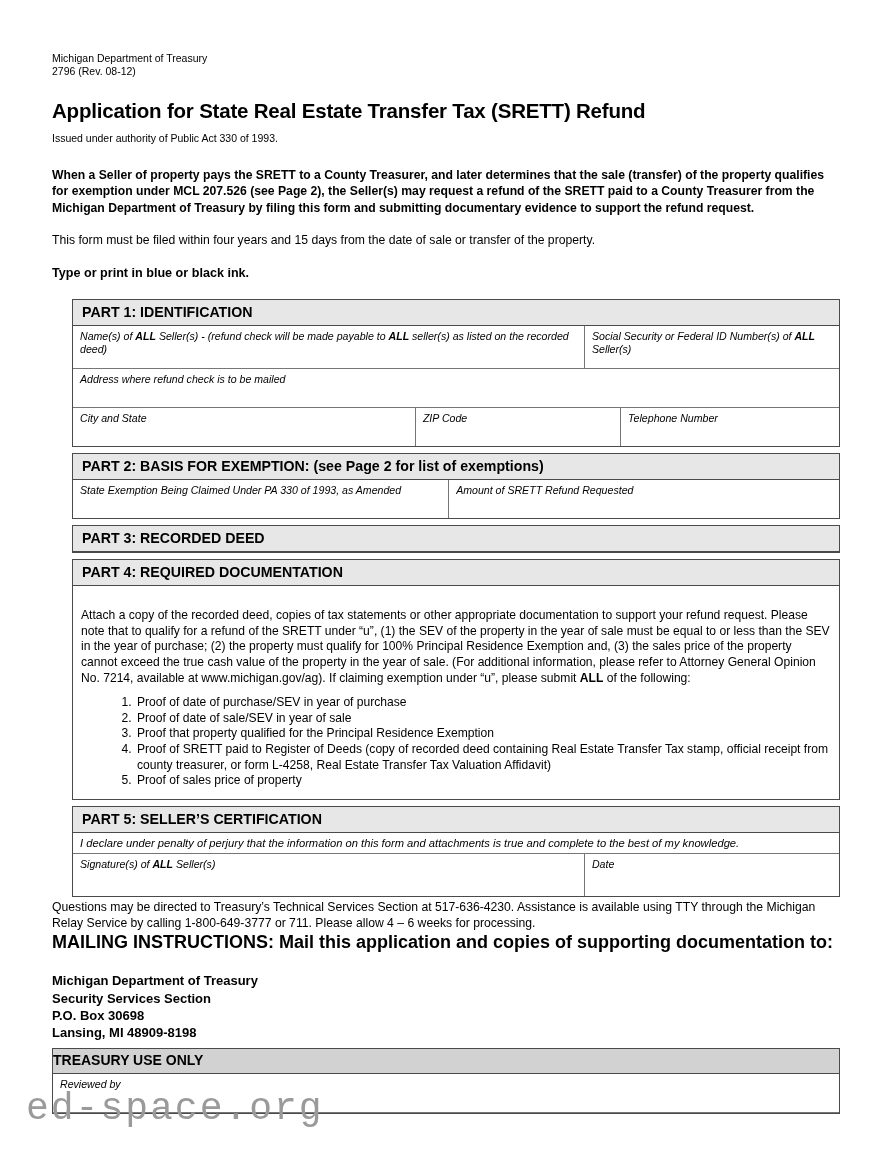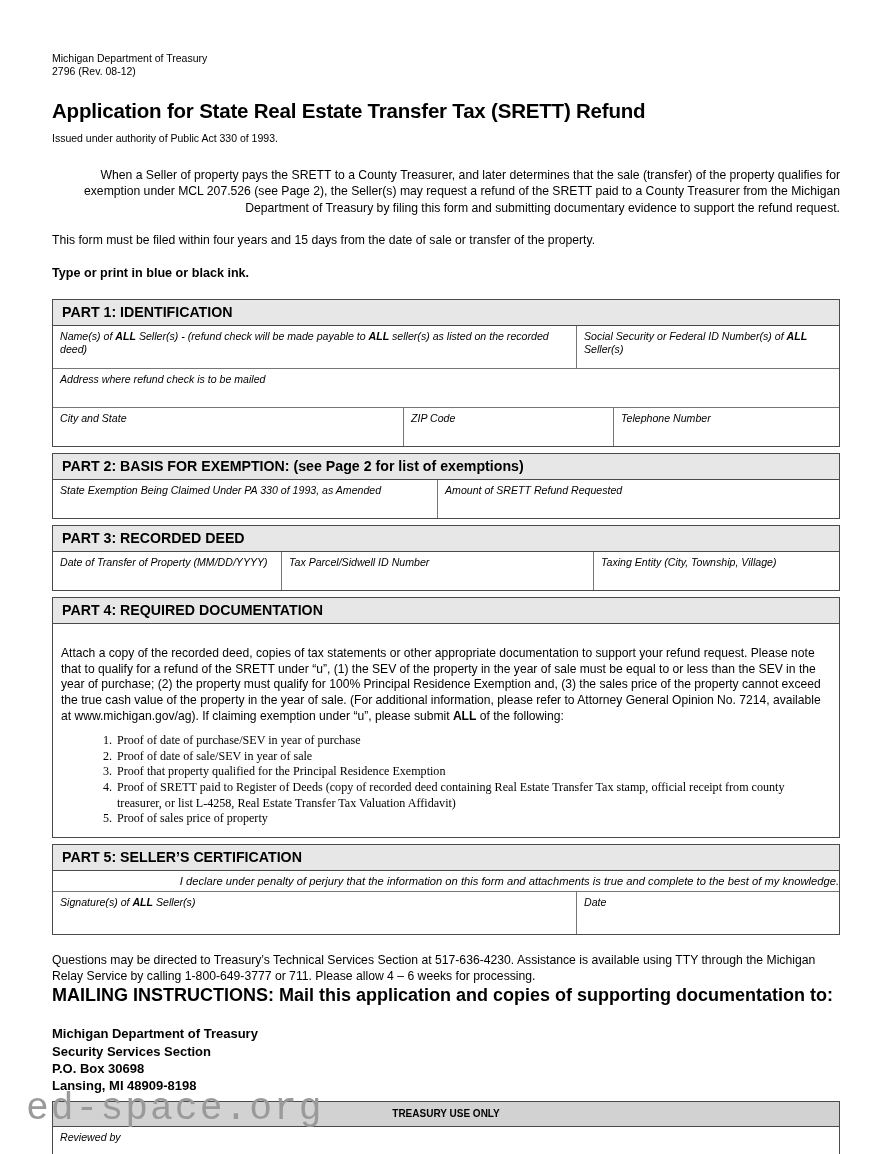--- a/index.html
+++ b/index.html
@@ -41,38 +41,40 @@
   }
   .issued-line {
     font-size: 10.5px;
     margin-top: 9px;
     line-height: 13px;
   }
   .intro-para {
     font-size: 12.2px;
     line-height: 16.3px;
     margin-top: 22px;
-    text-align: right;
+    text-align: left;
+    font-weight: bold;
   }
   .intro-para2 {
     font-size: 12.2px;
     line-height: 16.3px;
     margin-top: 16px;
   }
   .ink-note {
     font-size: 12.6px;
     font-weight: bold;
     margin-top: 18px;
   }
 
   
   .form-block {
     margin-top: 19px;
     border: 1.6px solid #4a4a4a;
     box-sizing: border-box;
+    margin-left: 20px;
   }
   .part-header {
     background: #e7e7e7;
     border-bottom: 1.6px solid #4a4a4a;
     font-size: 14.2px;
     font-weight: bold;
     padding: 4px 7px 4px 9px;
     line-height: 17px;
   }
   .row {
@@ -100,36 +102,35 @@
     font-size: 12.1px;
     line-height: 15.6px;
   }
   .block-body p { margin: 0; }
   ol.req-list {
     margin: 9px 0 2px 0;
     padding-left: 54px;
     font-size: 12.1px;
     line-height: 15.6px;
   }
-  ol.req-list li { margin: 0; padding-left: 2px; font-family: Liberation Serif, serif; }
+  ol.req-list li { margin: 0; padding-left: 2px; }
 
   .cert-line {
     font-size: 11.2px;
     font-style: italic;
     padding: 3px 0 3px 7px;
     border-bottom: 1.1px solid #767676;
     line-height: 14px;
-    text-align: right;
   }
 
   
   .questions {
     font-size: 12.2px;
     line-height: 16.3px;
-    margin-top: 17px;
+    margin-top: 2px;
   }
   .mailing-head {
     font-size: 18px;
     font-weight: bold;
     margin-top: 1px;
   }
   .address-block {
     font-size: 13px;
     font-weight: bold;
     line-height: 17.2px;
@@ -138,23 +139,22 @@
 
   
   .treasury-block {
     margin-top: 7px;
     border: 1.6px solid #4a4a4a;
     box-sizing: border-box;
   }
   .treasury-head {
     background: #d2d2d2;
     border-bottom: 1.6px solid #4a4a4a;
-    font-size: 10px;
-    font-weight: bold;
-    text-align: center;
+    font-size: 14px;
+    font-weight: bold;
     padding: 3px 0 4px 0;
     line-height: 17px;
   }
 
   
   .watermark {
     position: absolute;
     left: 26px;
     top: 1087px;
     font-family: "Liberation Mono", monospace;
@@ -217,42 +217,31 @@
           <span>State Exemption Being Claimed Under PA 330 of 1993, as Amended</span>
         </div>
         <div class="cell h38" style="width:399px">
           <span>Amount of SRETT Refund Requested</span>
         </div>
       </div>
     </div>
 
     <div class="form-block" style="margin-top:6px">
       <div class="part-header">PART 3: RECORDED DEED</div>
-      <div class="row last">
-        <div class="cell div h38" style="width:229px">
-          <span>Date of Transfer of Property (MM/DD/YYYY)</span>
-        </div>
-        <div class="cell div h38" style="width:312px">
-          <span>Tax Parcel/Sidwell ID Number</span>
-        </div>
-        <div class="cell h38" style="width:243px">
-          <span>Taxing Entity (City, Township, Village)</span>
-        </div>
-      </div>
     </div>
 
     <div class="form-block" style="margin-top:6px">
       <div class="part-header">PART 4: REQUIRED DOCUMENTATION</div>
       <div class="block-body">
         <p><span>Attach a copy of the recorded deed, copies of tax statements or other appropriate documentation to support your refund request. Please note that to qualify for a refund of the SRETT under “u”, (1) the SEV of the property in the year of sale must be equal to or less than the SEV in the year of purchase; (2) the property must qualify for 100% Principal Residence Exemption and, (3) the sales price of the property cannot exceed the true cash value of the property in the year of sale.  (For additional information, please refer to Attorney General Opinion No. 7214, available at www.michigan.gov/ag).  If claiming exemption under “u”, please submit </span><b>ALL</b><span> of the following:</span></p>
         <ol class="req-list">
           <li>Proof of date of purchase/SEV in year of purchase</li>
           <li>Proof of date of sale/SEV in year of sale</li>
           <li>Proof that property qualified for the Principal Residence Exemption</li>
-          <li>Proof of SRETT paid to Register of Deeds (copy of recorded deed containing Real Estate Transfer Tax stamp, official receipt from county treasurer, or list L-4258, Real Estate Transfer Tax Valuation Affidavit)</li>
+          <li>Proof of SRETT paid to Register of Deeds (copy of recorded deed containing Real Estate Transfer Tax stamp, official receipt from county treasurer, or form L-4258, Real Estate Transfer Tax Valuation Affidavit)</li>
           <li>Proof of sales price of property</li>
         </ol>
       </div>
     </div>
 
     <div class="form-block" style="margin-top:6px">
       <div class="part-header">PART 5: SELLER’S CERTIFICATION</div>
       <div class="cert-line">I declare under penalty of perjury that the information on this form and attachments is true and complete to the best of my knowledge.</div>
       <div class="row last">
         <div class="cell div h42" style="width:524px">

